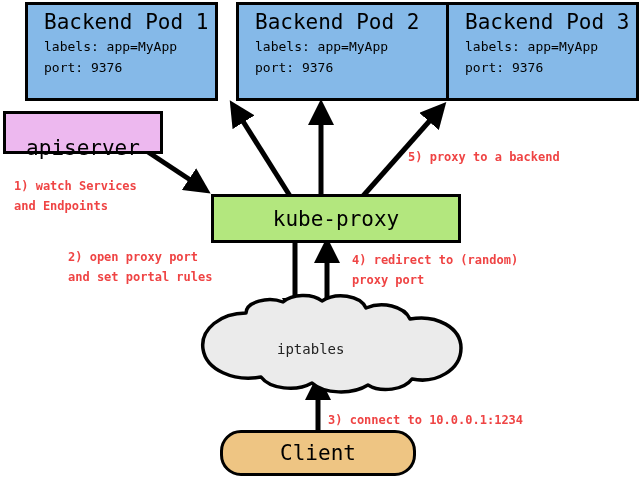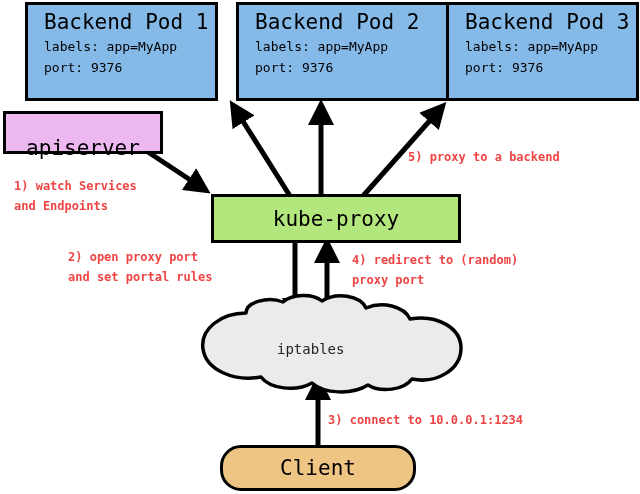--- a/index.html
+++ b/index.html
@@ -163,21 +163,21 @@
   <div class="node apiserver" style="left:3px; top:111px; width:160px; height:43px;">
     <span class="apiserver-label">apiserver</span>
   </div>
 
   <div class="node kubeproxy" style="left:211px; top:194px; width:250px; height:49px;">
     <span class="kubeproxy-label">kube-proxy</span>
   </div>
 
   <div class="cloud-label" style="left:277px; top:341px;">iptables</div>
 
-  <div class="node client" style="left:220px; top:445px; width:196px; height:46px;border-radius:21px;">
+  <div class="node client" style="left:220px; top:430px; width:196px; height:46px;border-radius:21px;">
     <span class="client-label">Client</span>
   </div>
 
   <div class="step" style="left:14px; top:176px;">
     <div>1) watch Services</div>
     <div>and Endpoints</div>
   </div>
 
   <div class="step" style="left:68px; top:247px;">
     <div>2) open proxy port</div>

